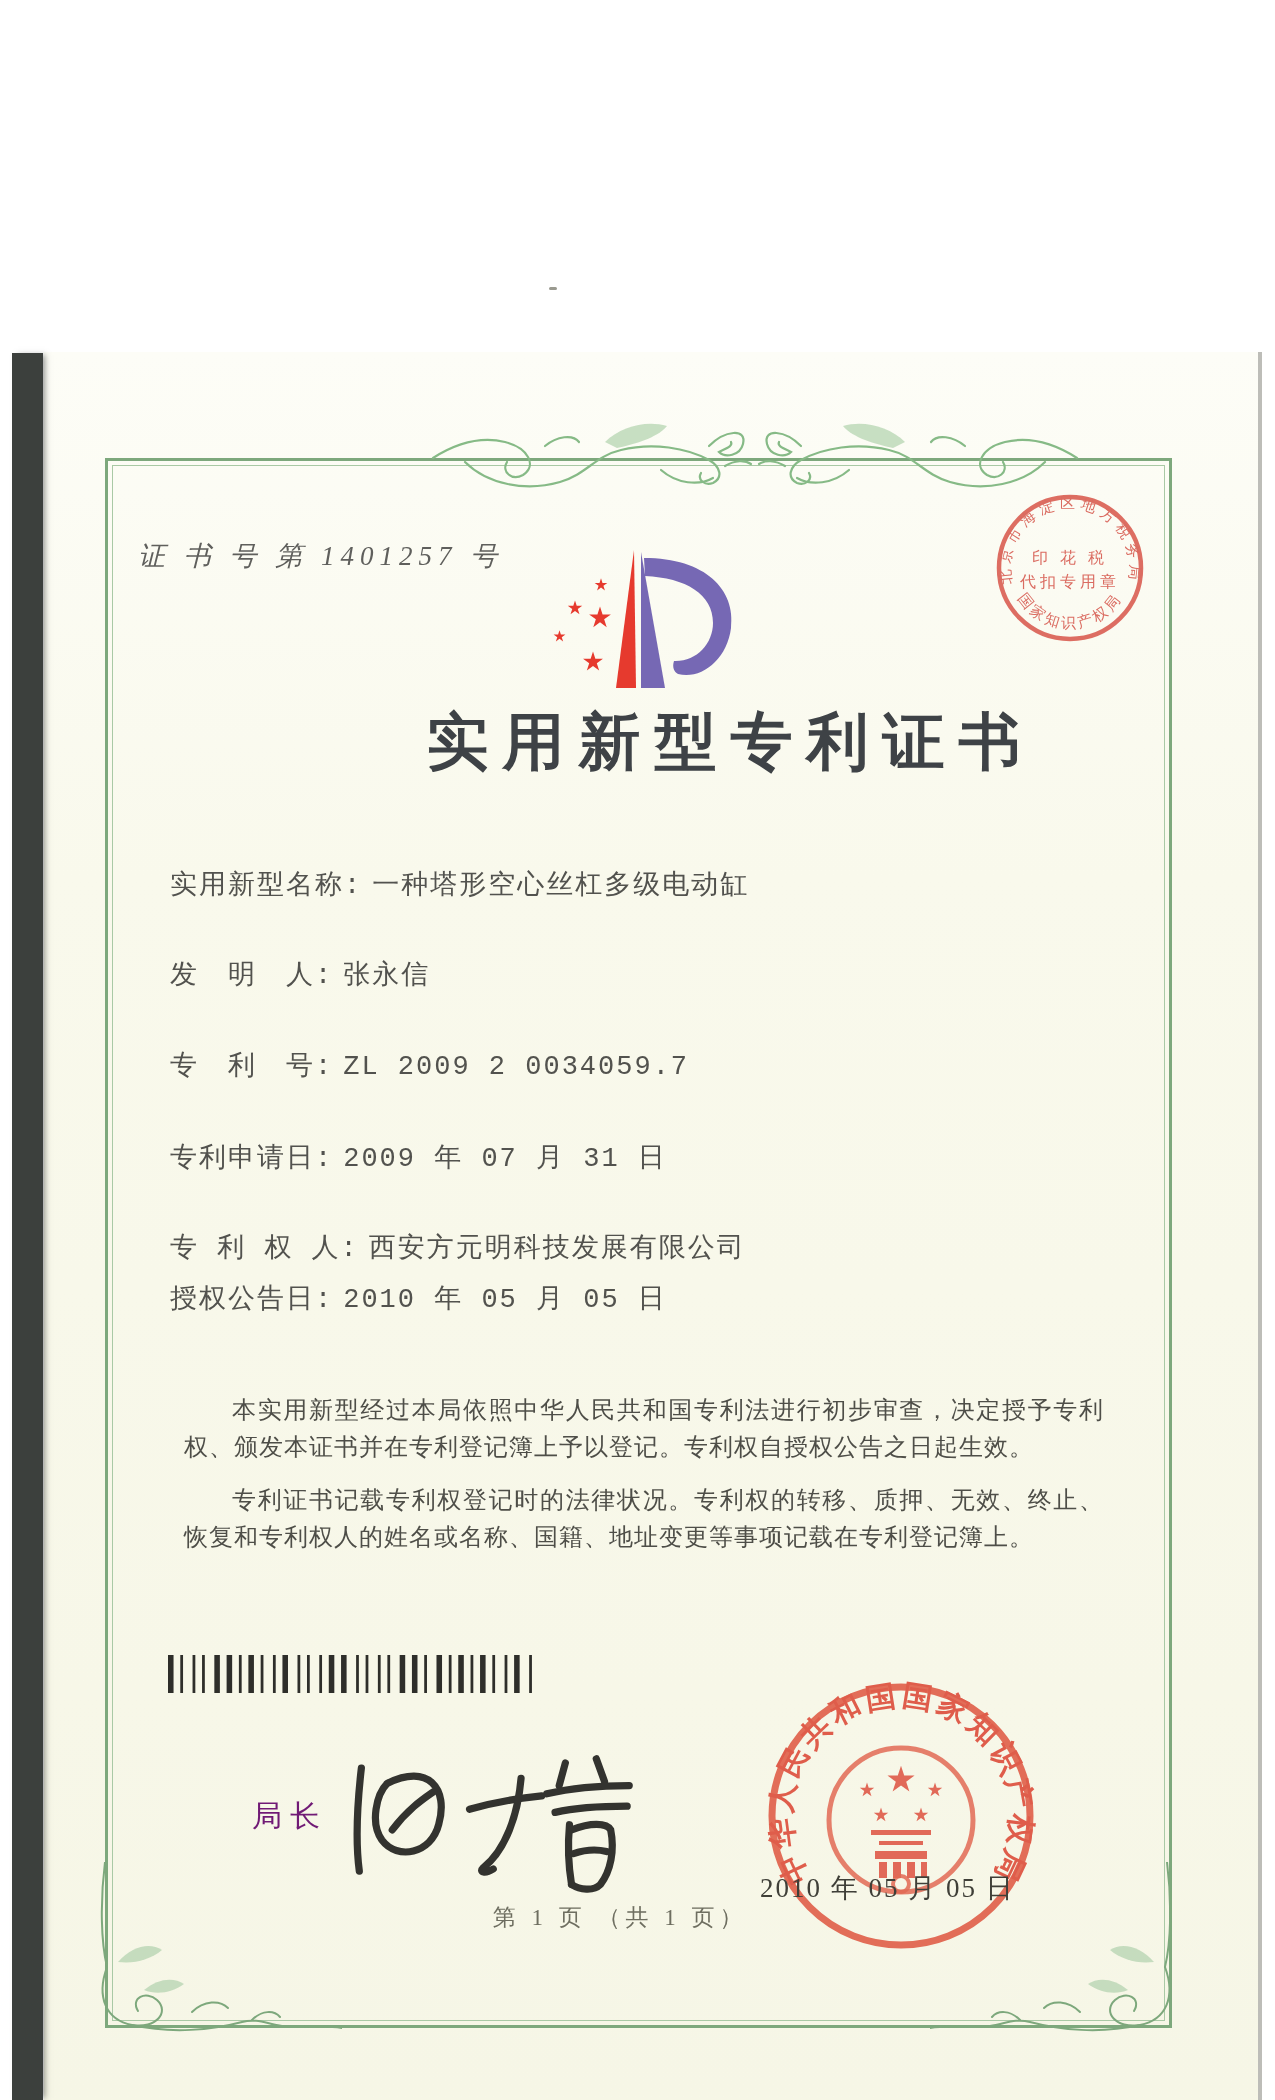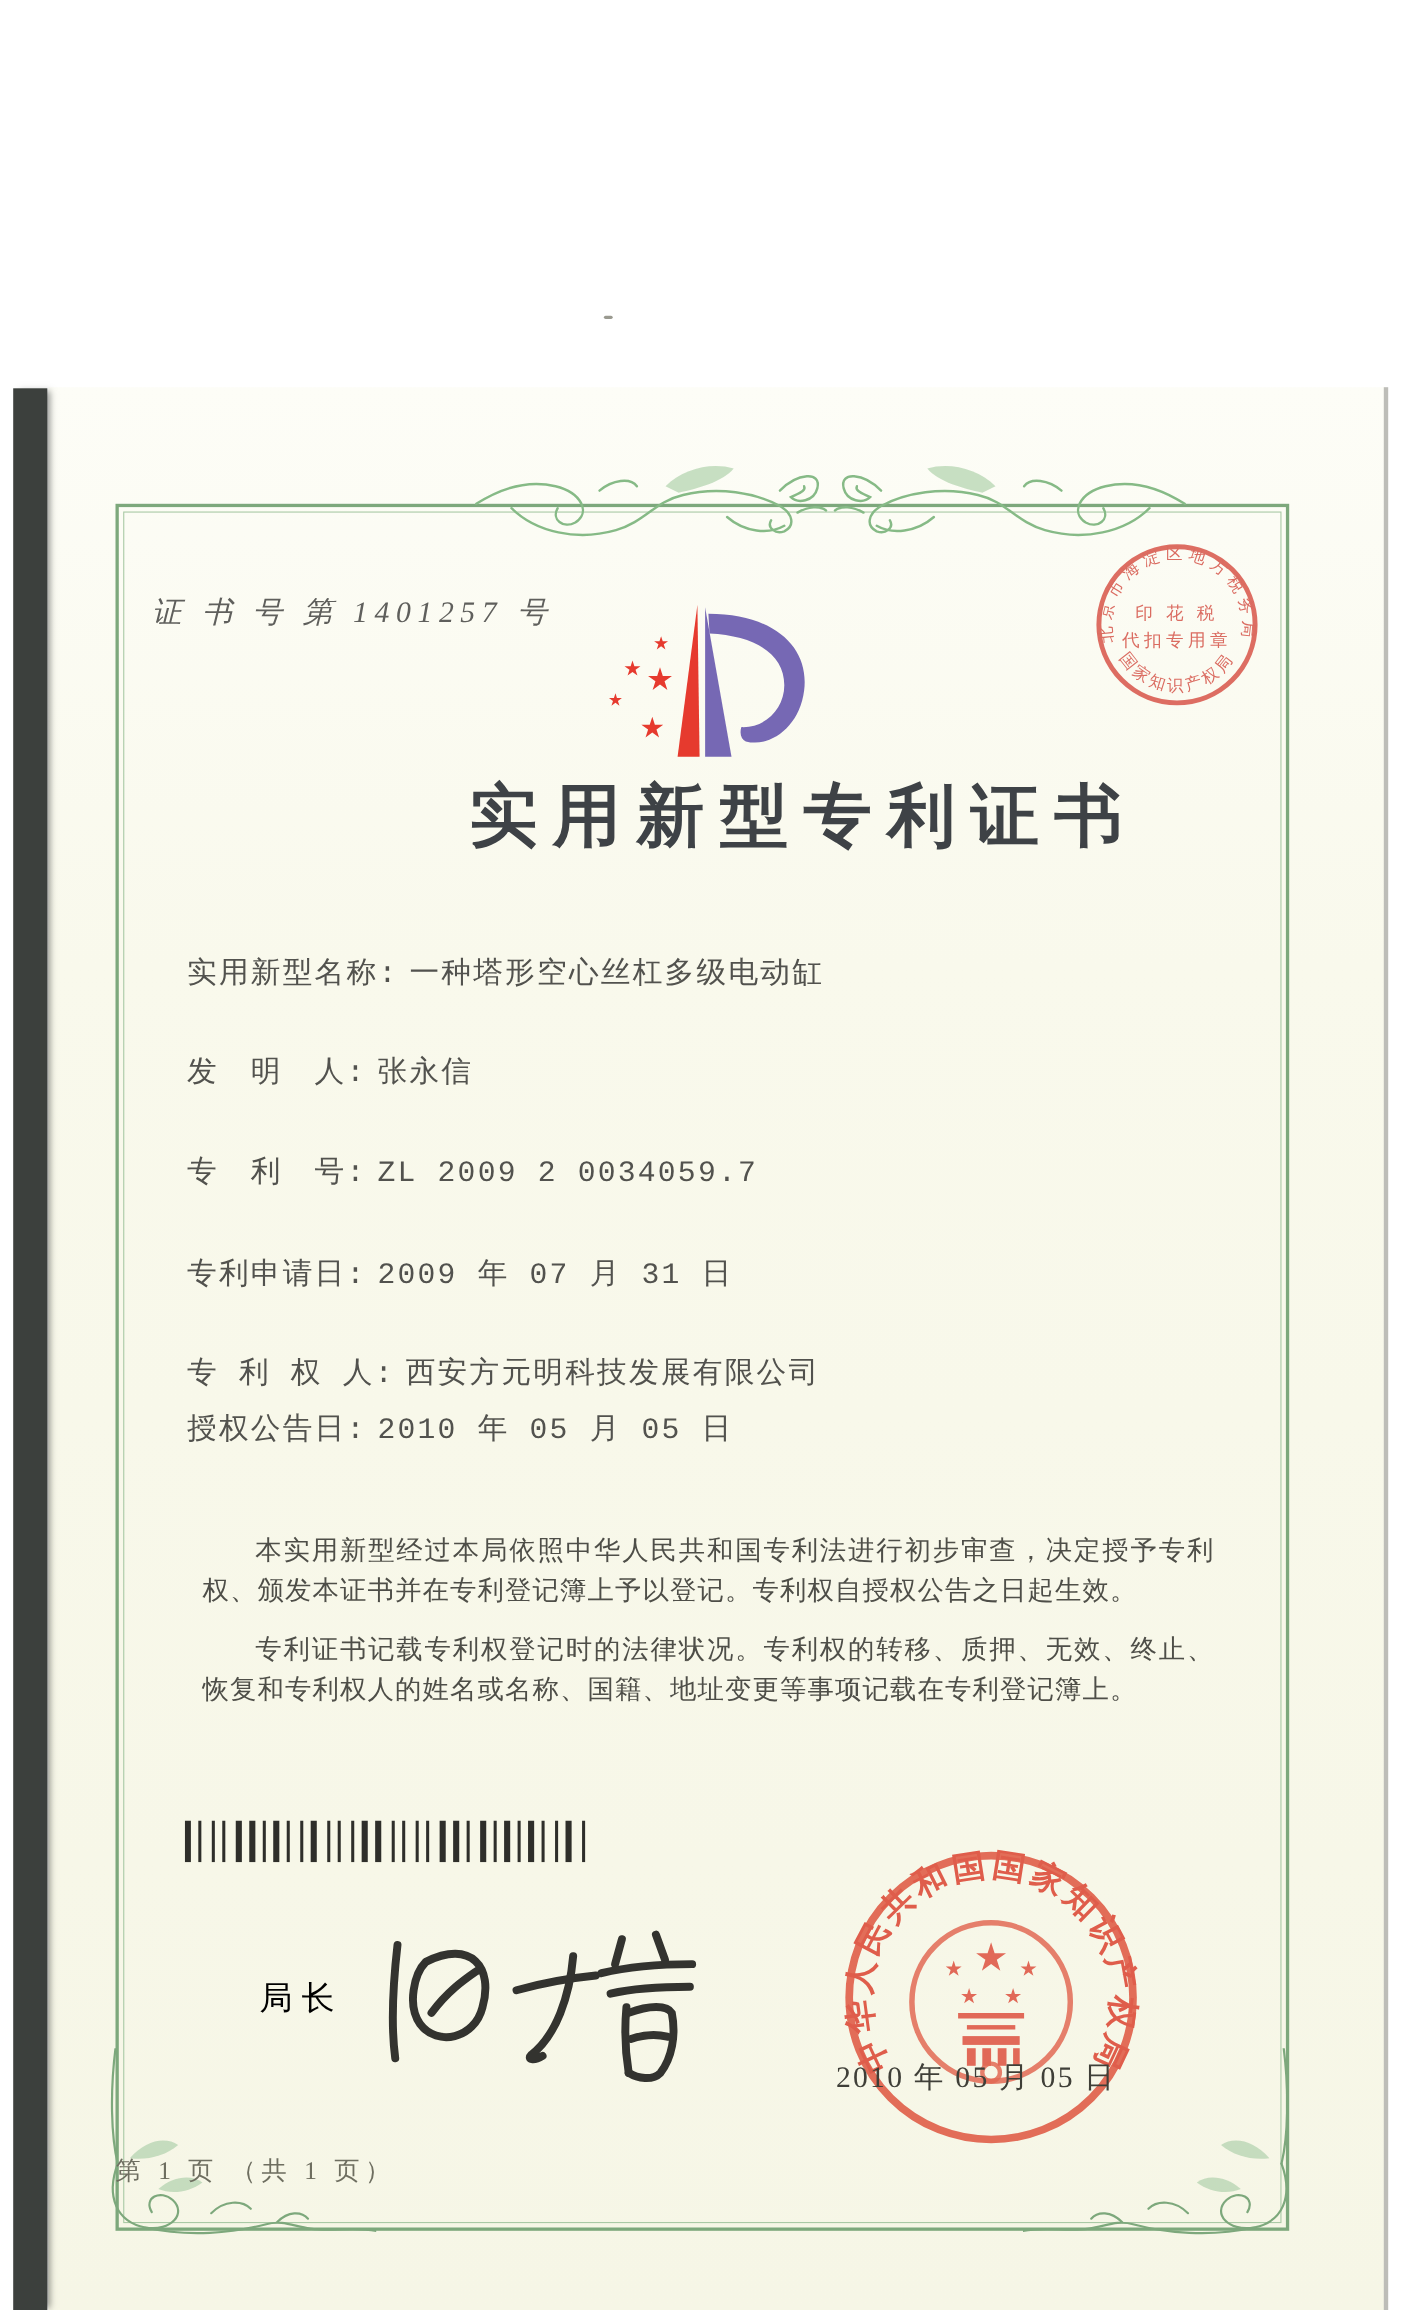--- a/index.html
+++ b/index.html
@@ -32,26 +32,26 @@
   .title{left:105px;top:700px;width:1251px;text-align:center;font-size:62px;font-weight:600;
     color:#3e4246;letter-spacing:14px;}
   .field{left:170px;font-size:27px;color:#52524e;letter-spacing:2px;white-space:nowrap;font-family:Liberation Mono, monospace;}
   .field .val{margin-left:10px;}
   .f1{top:866px}.f2{top:956px}.f3{top:1047px}.f4{top:1139px}.f5{top:1229px}.f6{top:1280px}
   .body-text{left:168px;top:1376px;width:952px;font-size:24px;line-height:37px;
     color:#4e4e48;text-align:justify;letter-spacing:1px;}
   .body-text p{margin:16px;text-indent:2em;}
 
   .barcode{left:168px;top:1655px;width:396px;height:38px;}
-  .director{left:236px;top:1796px;font-size:30px;color:#000000;letter-spacing:8px;}
+  .director{left:252px;top:1796px;font-size:30px;color:#701a75;letter-spacing:8px;}
   .signature{left:330px;top:1732px;width:310px;height:170px;}
   .seal{left:763px;top:1678px;width:276px;height:276px;opacity:.93;}
   .tax-stamp{left:995px;top:493px;width:150px;height:150px;opacity:.95;z-index:5;}
   .issue-date{left:760px;top:1870px;font-size:27px;color:#3f3f38;letter-spacing:2px;z-index:6;}
-  .footer{left:105px;top:1958px;width:1030px;text-align:left;font-size:23px;
+  .footer{left:105px;top:1902px;width:1030px;text-align:center;font-size:23px;
     color:#6e6e60;letter-spacing:5px;}
 
   
   .seal-arc{font-size:30px;letter-spacing:4px;fill:#de5240;font-weight:600;}
   .stamp-arc{font-size:15px;letter-spacing:5px;fill:#d9655a;}
   .stamp-arc-b{font-size:15px;letter-spacing:3px;fill:#d9655a;}
   .stamp-center{font-size:16px;letter-spacing:4px;fill:#d9655a;text-anchor:middle;}
 </style>
 </head>
 <body>

